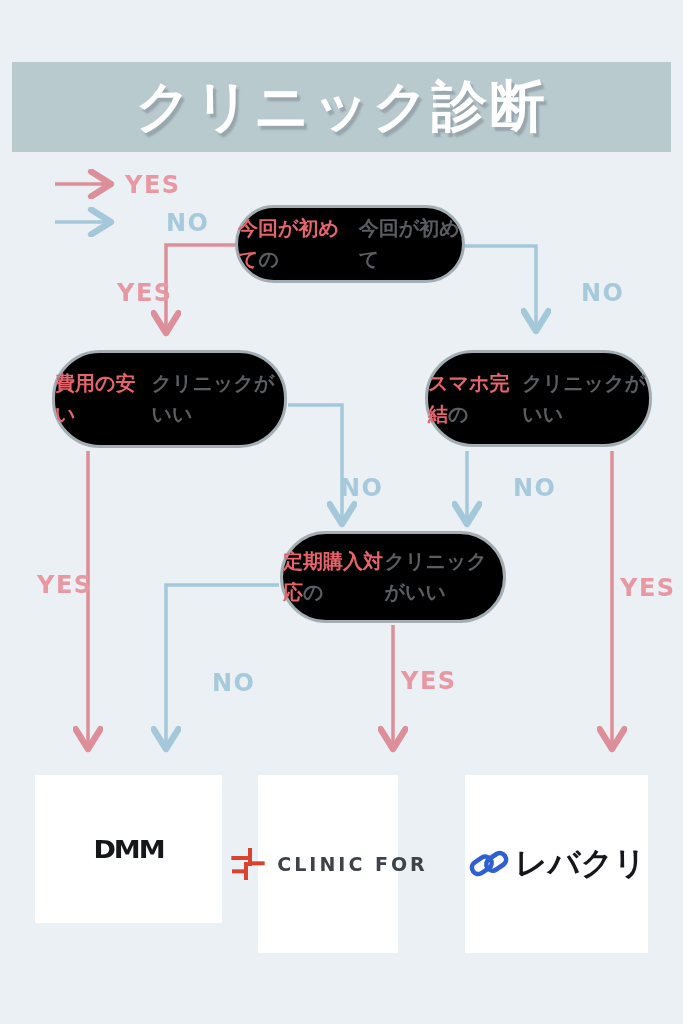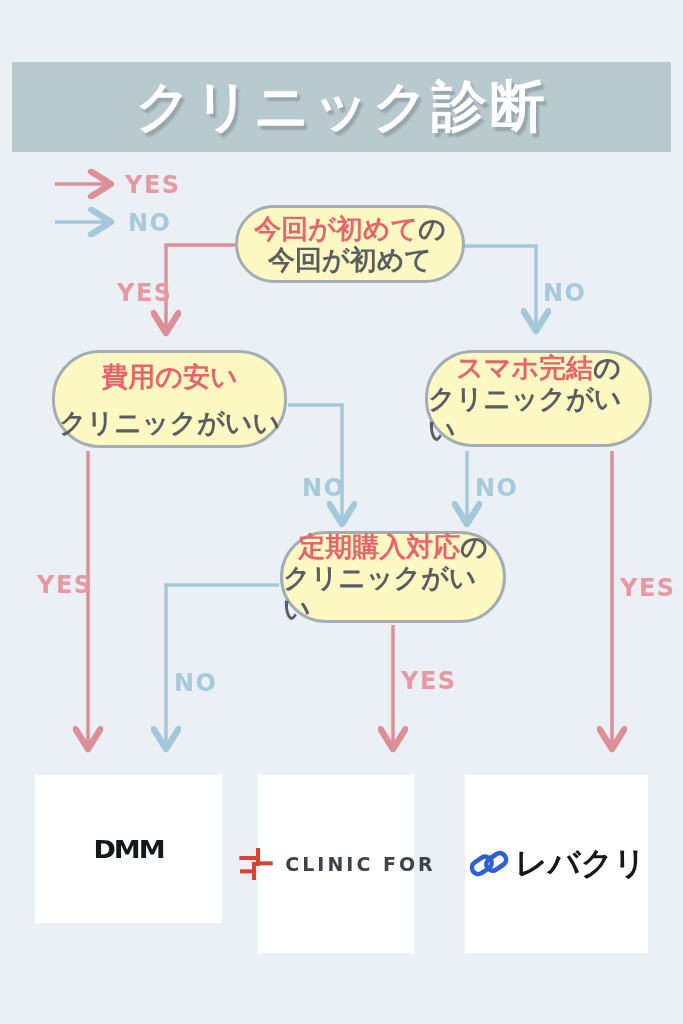--- a/index.html
+++ b/index.html
@@ -21,34 +21,34 @@
   }
   
   svg.edges{position:absolute;left:0;top:0;}
   .edge{fill:none;stroke-width:3.5;stroke-linejoin:miter;}
   .edge.pink{stroke:var(--c-line-pink,#dd8f99);}
   .edge.blue{stroke:var(--c-line-blue,#a4c8da);}
   #ah-pink path{stroke:var(--c-line-pink,#dd8f99);fill:none;stroke-width:2.6;stroke-linecap:round;stroke-linejoin:round;}
   #ah-blue path{stroke:var(--c-line-blue,#a4c8da);fill:none;stroke-width:2.6;stroke-linecap:round;stroke-linejoin:round;}
   
   .node{
-    position:absolute;background:#fef9c3;
+    position:absolute;background:#000000;
     border:3px solid var(--c-node-border,#a2aeb3);
     border-radius:48px;box-sizing:border-box;
-    display:flex;flex-direction:column;align-items:center;justify-content:center;
-    font-size:27px;font-weight:700;line-height:31px;
+    display:flex;flex-direction:row;align-items:center;justify-content:center;
+    font-size:20px;font-weight:700;line-height:31px;
     color:var(--c-node-text,#5a5e62);
   }
   .node .hl{color:var(--c-accent-pink,#e7646d);}
   
   .elabel{
     position:absolute;font-size:24px;font-weight:800;letter-spacing:1.5px;
   }
   .elabel.pink{color:var(--c-label-pink,#e898a2);}
-  .elabel.blue{color:var(--c-label-blue,#a6cadb);}
+  .elabel.blue{color:var(--c-label-blue,#a6cadb);margin-left:38px;}
   
   .card{
     position:absolute;background:var(--c-card-bg,#ffffff);
     display:flex;align-items:center;justify-content:center;
   }
   .logo-row{display:flex;align-items:center;white-space:nowrap;}
   .dmm-mark{
     font-size:27px;font-weight:900;letter-spacing:-2px;
     color:var(--c-logo-black,#15171a);font-style:normal;transform:scaleY(.92);
   }
@@ -127,21 +127,21 @@
   <span class="elabel pink" style="left:620px;top:574px;">YES</span>
   <span class="elabel blue" style="left:174px;top:669px;">NO</span>
   <span class="elabel pink" style="left:401px;top:667px;">YES</span>
 
   <div class="card" style="left:35px;top:775px;width:187px;height:148px;">
     <div class="logo-row">
       <span class="dmm-mark">DMM</span>
     </div>
   </div>
 
-  <div class="card" style="left:258px;top:775px;width:156px;height:178px;">
+  <div class="card" style="left:258px;top:775px;width:140px;height:178px;">
     <div class="logo-row">
       <span class="cf-icon">
         <svg width="40" height="42" viewBox="0 0 60 60">
           <g stroke="#d8422f" stroke-width="6" fill="none">
             <path d="M5 21 H33"></path>
             <path d="M33 6 V33"></path>
             <path d="M55 29 H30"></path>
             <path d="M27 54 V27"></path>
             <path d="M6 41 H27"></path>
           </g>

